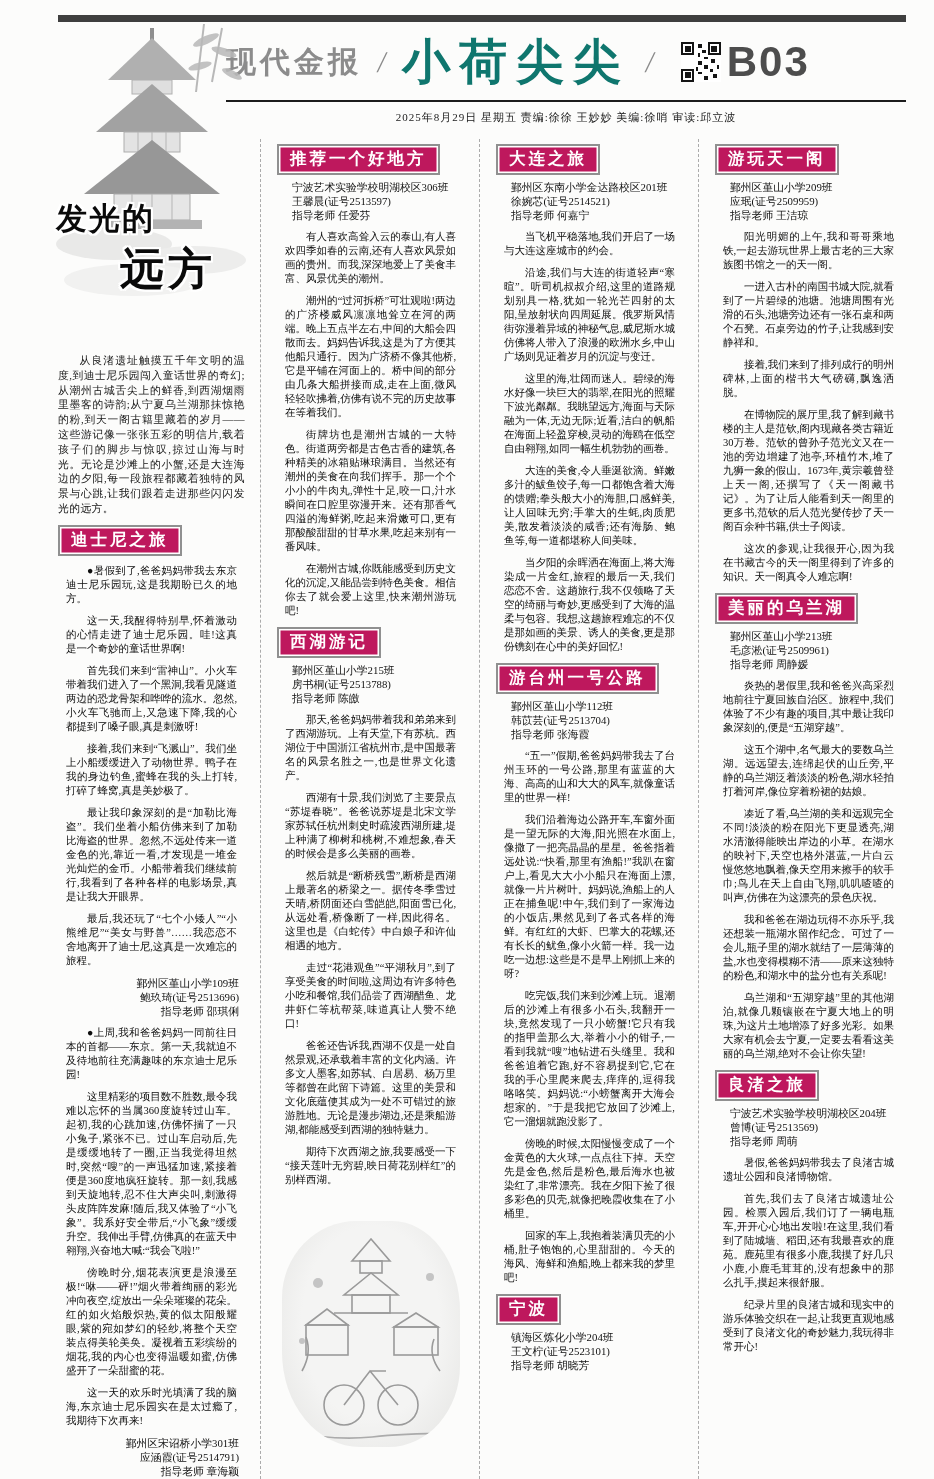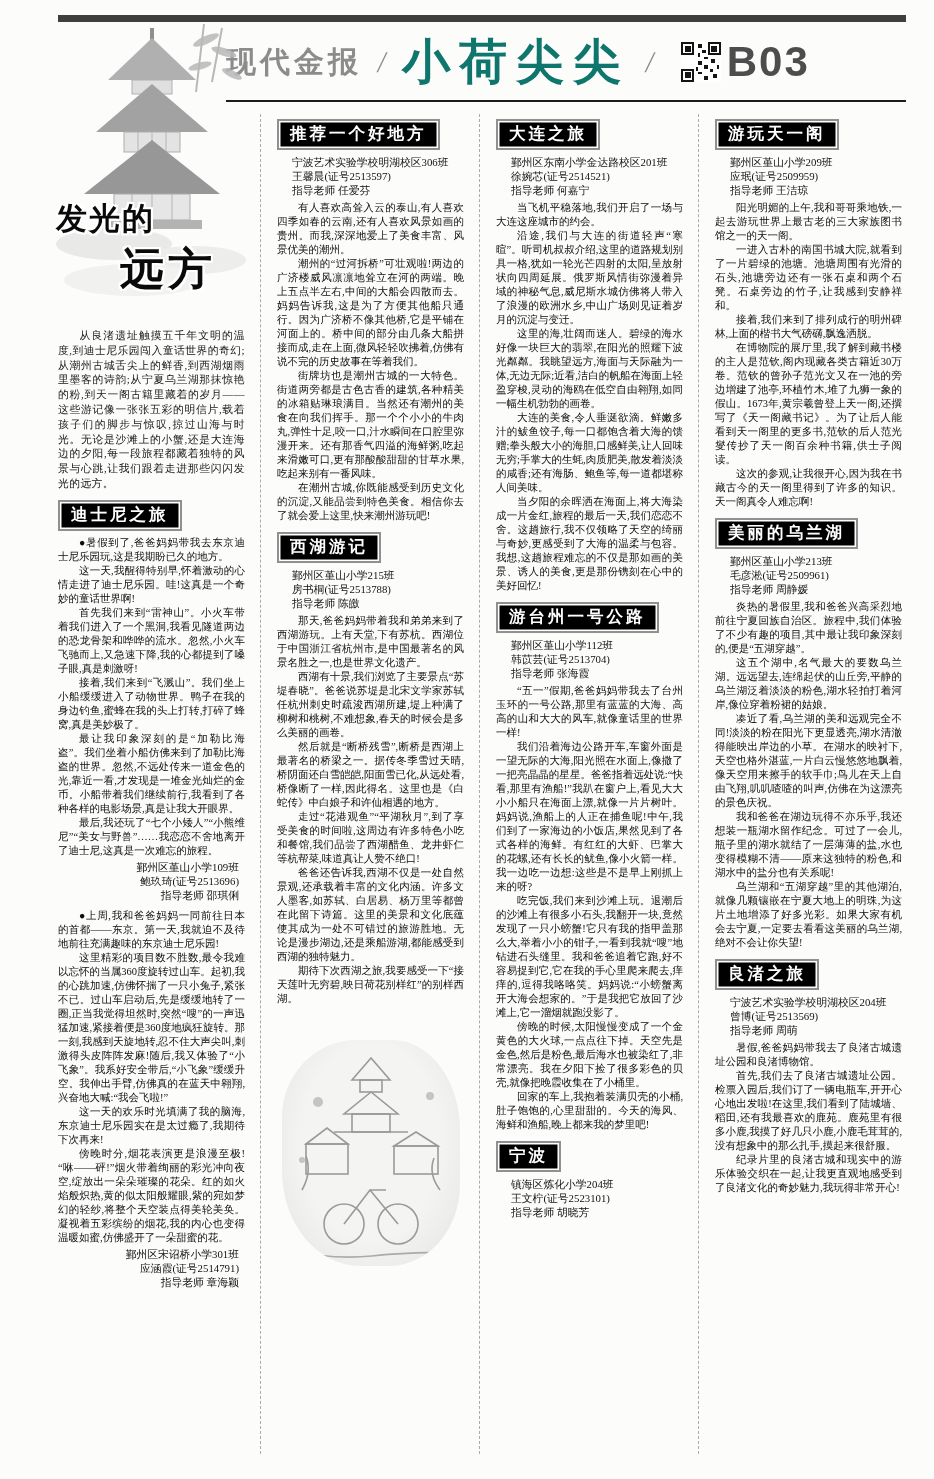--- a/index.html
+++ b/index.html
@@ -17,28 +17,28 @@
   .mh-rule{border-bottom:2px solid #1c1c1c;margin-top:6px;}
   .dateline{text-align:center;font-size:11px;letter-spacing:1px;color:#1a1a1a;padding:8px 0 2px;}
   
   .columns{display:flex;margin-top:8px;}
   .col{flex:0 0 187px;width:187px;height:1356px;overflow:hidden;}
   .vsep{flex:0 0 1px;border-left:1px dashed #ababab;height:1340px;margin:4px 15px 0;}
   .art-spacer{height:210px;}
   .intro{margin:8px 0 4px;font-size:10.8px;line-height:14.8px;text-indent:2em;text-align:justify;
          letter-spacing:.4px;color:#161616;font-weight:500;}
   .headline{margin:9px 0 5px;}
-  .headline span{display:inline-block;background:#000000;color:#fff;font-weight:bold;
+  .headline span{display:inline-block;background:#be185d;color:#fff;font-weight:bold;
          font-size:16.5px;letter-spacing:3px;padding:2px 11px 3px;
          box-shadow:inset 0 0 0 1.5px #fff;border:2px solid #909090;
          font-family:"Liberation Sans",sans-serif;}
   .byline{font-size:10.8px;line-height:14px;margin:1px 15px 4px;}
   .byline.right{text-align:right;padding-right:6px;margin:2px 0 7px;}
   .byline-line{white-space:nowrap;}
-  .para{margin:0;font-size:10.5px;line-height:14px;text-indent:2em;text-align:justify;color:#0d0d0d;}
+  .para{margin:8px;font-size:10.5px;line-height:14px;text-indent:2em;text-align:justify;color:#0d0d0d;}
   
   .art{position:absolute;left:54px;top:22px;width:198px;height:306px;z-index:2;}
   .art svg{position:absolute;left:0;top:0;}
   .art-t1{position:absolute;left:2px;top:176px;font-size:31px;font-weight:900;color:#0a0a0a;letter-spacing:2px;
           text-shadow:-2px 0 #fff,2px 0 #fff,0 -2px #fff,0 2px #fff,-2px -2px #fff,2px 2px #fff,-2px 2px #fff,2px -2px #fff;}
   .art-t2{position:absolute;left:66px;top:218px;font-size:44px;font-weight:900;color:#0a0a0a;letter-spacing:4px;
           text-shadow:-2px 0 #fff,2px 0 #fff,0 -2px #fff,0 2px #fff,-2px -2px #fff,2px 2px #fff,-2px 2px #fff,2px -2px #fff;}
   
   .illo{margin:34px auto 0;width:178px;height:226px;border-radius:42% 38% 40% 44%/34% 40% 36% 42%;
         background:radial-gradient(ellipse at 50% 45%, #f4f4f3 55%, #e3e3e1 100%);overflow:hidden;}
@@ -118,42 +118,43 @@
           </g>
         <g fill="#141414">
             <rect x="2" y="2" width="3" height="3"></rect>
             <rect x="16" y="2" width="3" height="3"></rect>
             <rect x="2" y="16" width="3" height="3"></rect>
           </g>
       </svg>
       <span class="mh-page">B03</span>
     </div>
     <div class="mh-rule"></div>
+    <div class="dateline">2025年8月29日 星期五 责编:徐徐 王妙妙 美编:徐哨 审读:邱立波</div>
   </div>
 
   <div class="columns" id="columns">
       <div class="col">
         <div class="art-spacer"></div>
         <p class="intro">从良渚遗址触摸五千年文明的温度,到迪士尼乐园闯入童话世界的奇幻;从潮州古城舌尖上的鲜香,到西湖烟雨里墨客的诗韵;从宁夏乌兰湖那抹惊艳的粉,到天一阁古籍里藏着的岁月——这些游记像一张张五彩的明信片,载着孩子们的脚步与惊叹,掠过山海与时光。无论是沙滩上的小蟹,还是大连海边的夕阳,每一段旅程都藏着独特的风景与心跳,让我们跟着走进那些闪闪发光的远方。</p>
         <div class="headline"><span>迪士尼之旅</span></div>
         <p class="para">●暑假到了,爸爸妈妈带我去东京迪士尼乐园玩,这是我期盼已久的地方。</p>
         <p class="para">这一天,我醒得特别早,怀着激动的心情走进了迪士尼乐园。哇!这真是一个奇妙的童话世界啊!</p>
         <p class="para">首先我们来到“雷神山”。小火车带着我们进入了一个黑洞,我看见隧道两边的恐龙骨架和哗哗的流水。忽然,小火车飞驰而上,又急速下降,我的心都提到了嗓子眼,真是刺激呀!</p>
         <p class="para">接着,我们来到“飞溅山”。我们坐上小船缓缓进入了动物世界。鸭子在我的身边钓鱼,蜜蜂在我的头上打转,打碎了蜂窝,真是美妙极了。</p>
         <p class="para">最让我印象深刻的是“加勒比海盗”。我们坐着小船仿佛来到了加勒比海盗的世界。忽然,不远处传来一道金色的光,靠近一看,才发现是一堆金光灿烂的金币。小船带着我们继续前行,我看到了各种各样的电影场景,真是让我大开眼界。</p>
         <p class="para">最后,我还玩了“七个小矮人”“小熊维尼”“美女与野兽”……我恋恋不舍地离开了迪士尼,这真是一次难忘的旅程。</p>
         <div class="byline right">
           <div class="byline-line">鄞州区堇山小学109班</div>
           <div class="byline-line">鲍玖琦(证号2513696)</div>
           <div class="byline-line">指导老师 邵琪俐</div>
         </div>
         <p class="para">●上周,我和爸爸妈妈一同前往日本的首都——东京。第一天,我就迫不及待地前往充满趣味的东京迪士尼乐园!</p>
         <p class="para">这里精彩的项目数不胜数,最令我难以忘怀的当属360度旋转过山车。起初,我的心跳加速,仿佛怀揣了一只小兔子,紧张不已。过山车启动后,先是缓缓地转了一圈,正当我觉得坦然时,突然“嗖”的一声迅猛加速,紧接着便是360度地疯狂旋转。那一刻,我感到天旋地转,忍不住大声尖叫,刺激得头皮阵阵发麻!随后,我又体验了“小飞象”。我系好安全带后,“小飞象”缓缓升空。我伸出手臂,仿佛真的在蓝天中翱翔,兴奋地大喊:“我会飞啦!”</p>
+        <p class="para">傍晚时分,烟花表演更是浪漫至极!“咻——砰!”烟火带着绚丽的彩光冲向夜空,绽放出一朵朵璀璨的花朵。红的如火焰般炽热,黄的似太阳般耀眼,紫的宛如梦幻的轻纱,将整个天空装点得美轮美奂。凝视着五彩缤纷的烟花,我的内心也变得温暖如蜜,仿佛盛开了一朵甜蜜的花。</p>
         <p class="para">这一天的欢乐时光填满了我的脑海,东京迪士尼乐园实在是太过瘾了,我期待下次再来!</p>
-        <p class="para">傍晚时分,烟花表演更是浪漫至极!“咻——砰!”烟火带着绚丽的彩光冲向夜空,绽放出一朵朵璀璨的花朵。红的如火焰般炽热,黄的似太阳般耀眼,紫的宛如梦幻的轻纱,将整个天空装点得美轮美奂。凝视着五彩缤纷的烟花,我的内心也变得温暖如蜜,仿佛盛开了一朵甜蜜的花。</p>
         <div class="byline right">
           <div class="byline-line">鄞州区宋诏桥小学301班</div>
           <div class="byline-line">应涵霞(证号2514791)</div>
           <div class="byline-line">指导老师 章海颖</div>
         </div>
       </div>
       <div class="vsep"></div>
       <div class="col">
         <div class="headline"><span>推荐一个好地方</span></div>
         <div class="byline">

